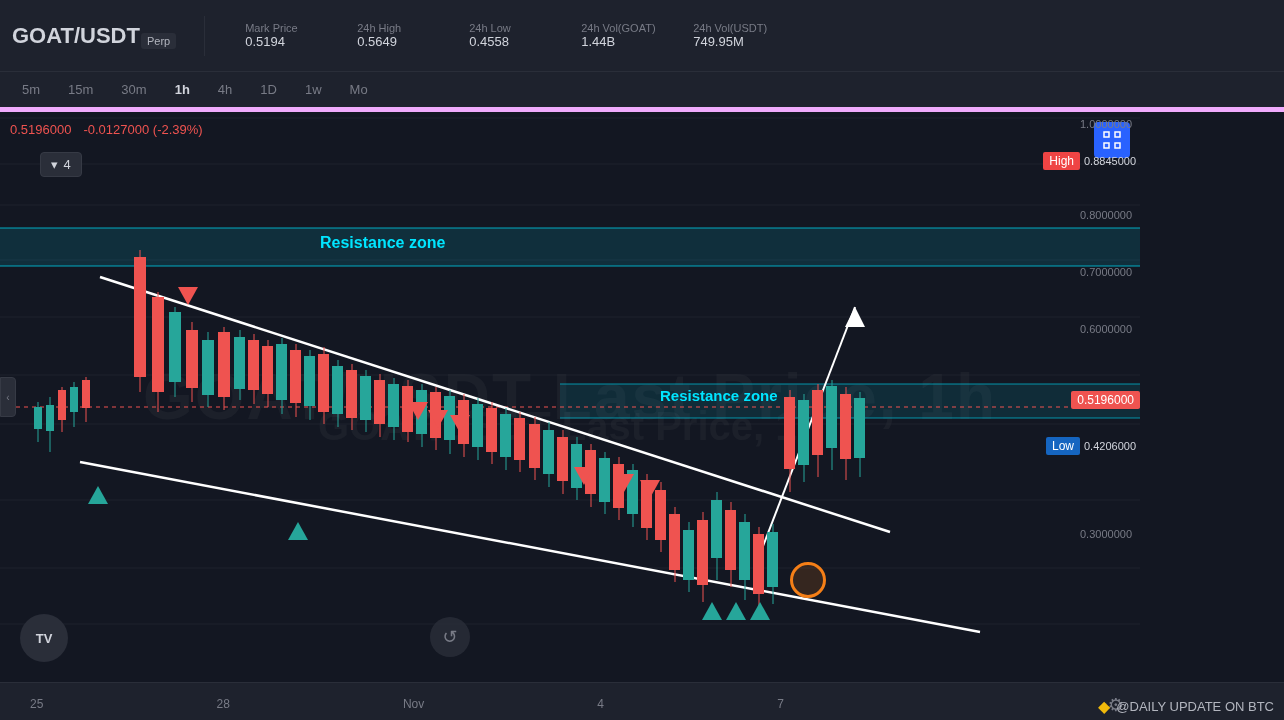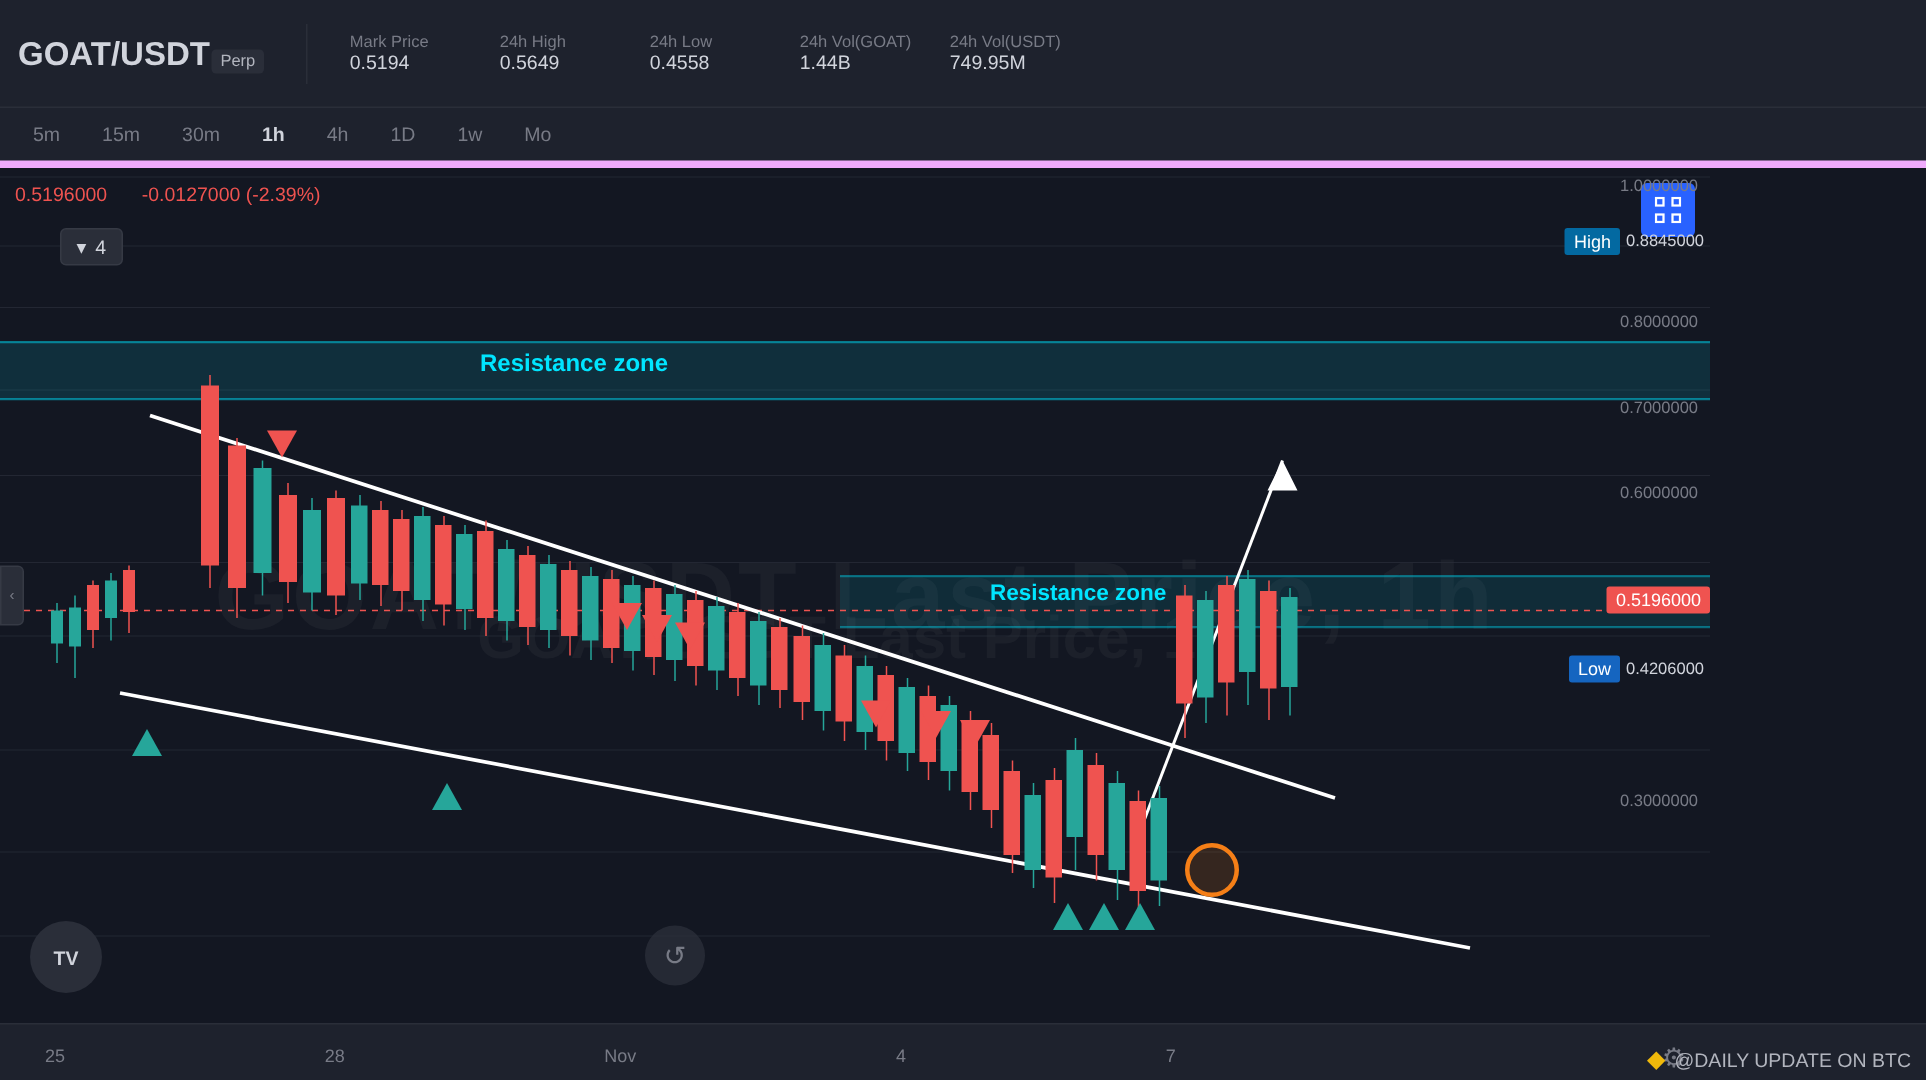--- a/index.html
+++ b/index.html
@@ -46,20 +46,21 @@
       color: #26a69a;
     }
     .price-usd { color: #b2b5be; }
     .price-change { color: #26a69a; font-weight: 600; }
 
     .stat-block {
       display: flex;
       flex-direction: column;
       gap: 0;
       min-width: 80px;
+      margin-left: 12px;
     }
     .stat-label {
       font-size: 11px;
       color: #787b86;
     }
     .stat-value {
       font-size: 13px;
       color: #d1d4dc;
     }
 
@@ -150,21 +151,21 @@
     .chart-info {
       position: absolute;
       top: 10px;
       left: 10px;
       font-size: 13px;
       color: #ef5350;
       display: flex;
       gap: 12px;
     }
     .chart-price { color: #ef5350; }
-    .chart-change { color: #ef5350; margin-left: 11px; }
+    .chart-change { color: #ef5350; }
 
     
     .indicator-badge {
       position: absolute;
       top: 10px;
       left: 40px;
       background: #2a2e39;
       border: 1px solid #363a45;
       border-radius: 4px;
       padding: 4px 10px;
@@ -590,21 +591,21 @@
 
       <div class="refresh-icon">↺</div>
 
       <div class="tv-logo">
         <span>TV</span>
       </div>
 
       <div class="price-axis-labels" style="position:absolute;right:0;top:0;width:140px;height:570px">
         <span class="pa-label" style="top:1%">1.0000000</span>
         <div style="position:absolute;top:7%;right:4px;display:flex;align-items:center;gap:4px">
-          <span style="background:#0369a1;color:#fff;padding:2px 6px;border-radius:2px;font-size:12px">High</span>
+          <span style="background:#ef4444;color:#fff;padding:2px 6px;border-radius:2px;font-size:12px">High</span>
           <span class="pa-label" style="position:static;color:#d1d4dc;font-size:11px">0.8845000</span>
         </div>
         <span class="pa-label" style="top:17%">0.8000000</span>
         <span class="pa-label" style="top:27%">0.7000000</span>
         <span class="pa-label" style="top:37%">0.6000000</span>
         <div style="position:absolute;top:49%;right:0;background:#ef5350;color:#fff;padding:2px 6px;border-radius:2px;font-size:12px">0.5196000</div>
         <div style="position:absolute;top:57%;right:4px;display:flex;align-items:center;gap:4px">
           <span style="background:#1565c0;color:#fff;padding:2px 6px;border-radius:2px;font-size:12px">Low</span>
           <span class="pa-label" style="position:static;color:#d1d4dc;font-size:11px">0.4206000</span>
         </div>

